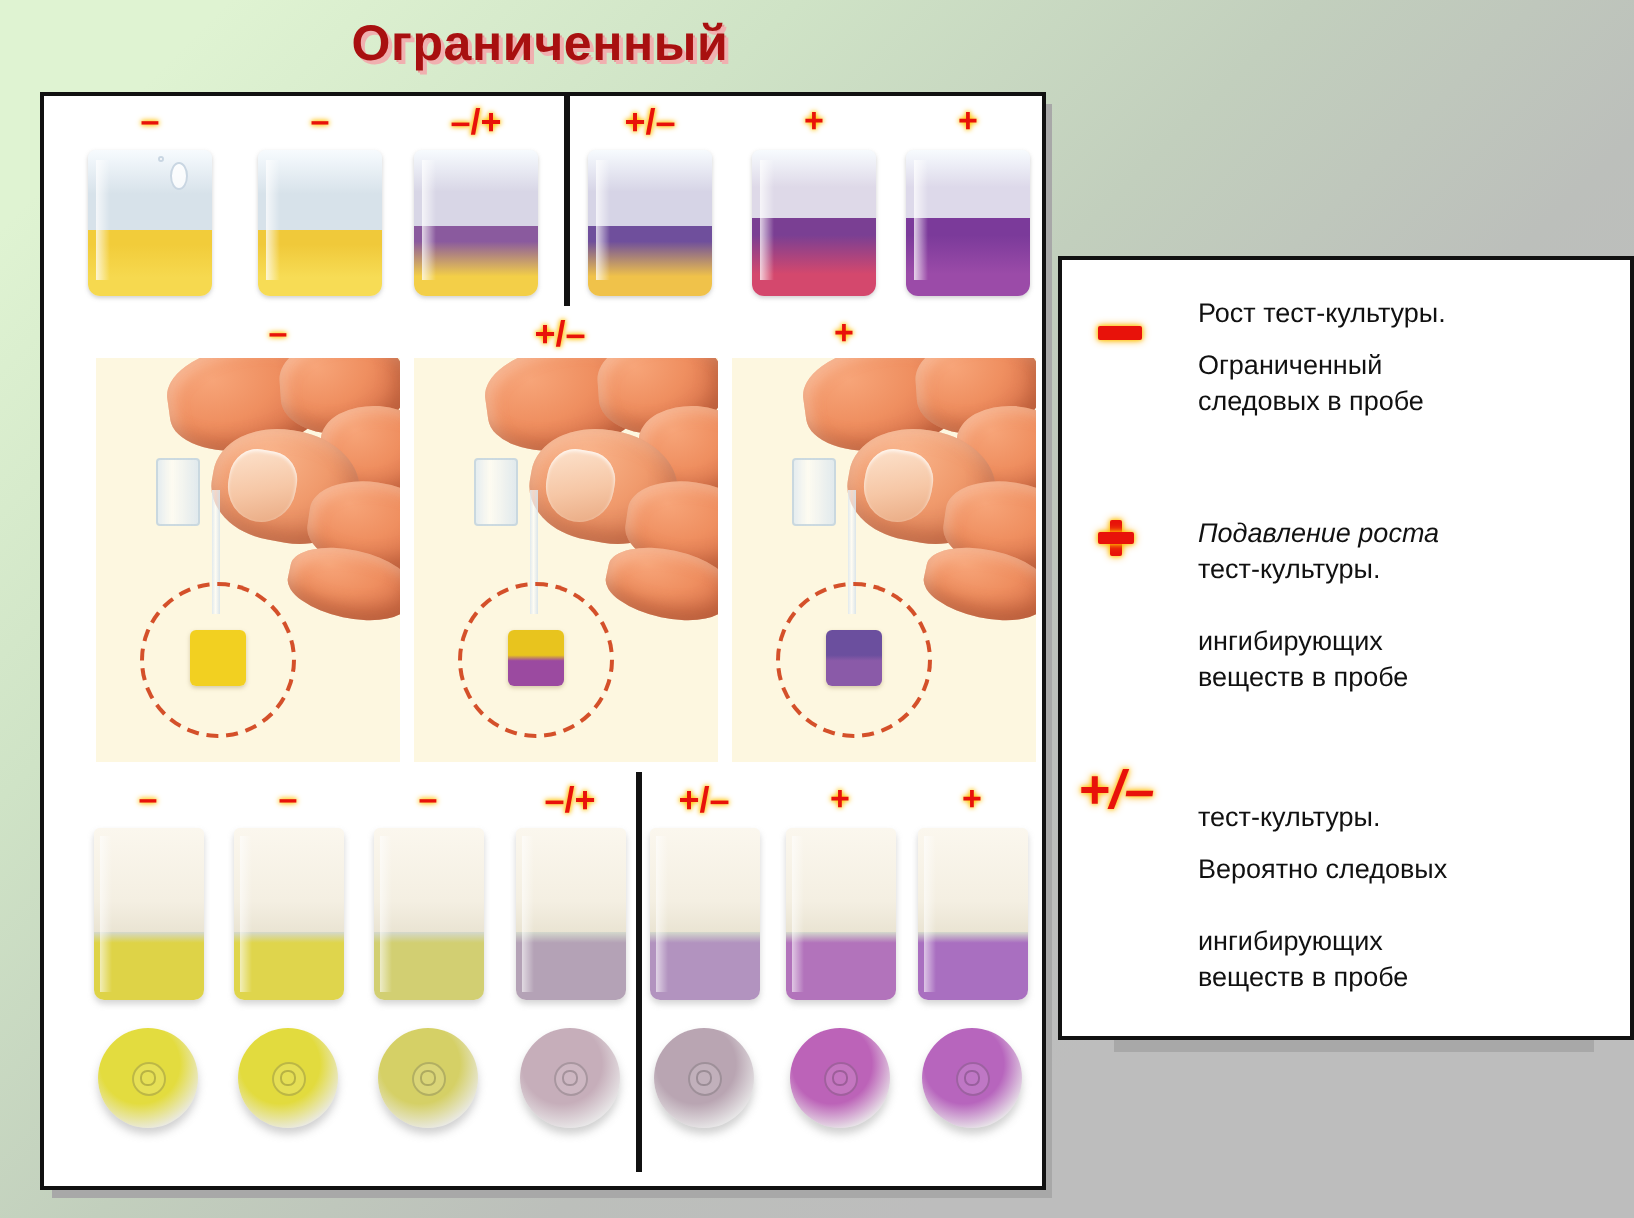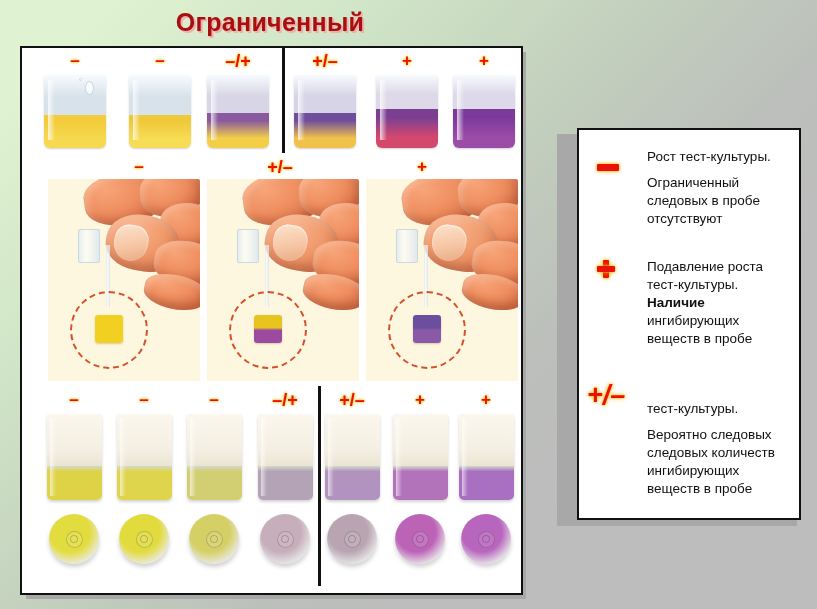--- a/index.html
+++ b/index.html
@@ -130,21 +130,21 @@
     display:block; width:48%; height:48%; border-radius:50%;
     border:1px solid rgba(0,0,0,.2);
   }
 
   
   #legend-shadow {
     position:absolute; left:557px; top:134px; width:240px; height:392px;
     background:#a8a8a8;
   }
   #legend {
-    position:absolute; left:577px; top:128px; width:224px; height:392px;
+    position:absolute; left:529px; top:128px; width:288px; height:392px;
     background:#fff; border:2px solid #111;
   }
   .leg-icon {
     position:absolute; left:18px;
     color:#e8120a; font-weight:bold;
     text-shadow:0 0 2px #ffd000, 0 0 4px #ffa800;
     line-height:1;
   }
   .leg-text {
     position:absolute; left:68px; right:8px;
@@ -351,26 +351,23 @@
     </div>
 
 </div>
 
 <div id="legend-shadow"></div>
 <div id="legend">
     <div class="leg-icon" style="top: 28px;"><span class="minus-glyph"></span></div>
     <div class="leg-text" style="top: 18px;">Рост тест-культуры.</div>
     <div class="leg-text" style="top: 44px;">Ограниченный</div>
     <div class="leg-text" style="top: 62px;">следовых в пробе</div>
-    <div class="leg-text" style="top: 80px;">отсутствуют</div>
     <div class="leg-icon" style="top: 130px;"><span class="plus-glyph"></span></div>
-    <div class="leg-text" style="top: 128px;">Подавление роста</div>
+    <div class="leg-text" style="top: 128px; font-style: italic;">Подавление роста</div>
     <div class="leg-text" style="top: 146px;">тест-культуры.</div>
-    <div class="leg-text" style="top: 164px; font-weight: bold;">Наличие</div>
     <div class="leg-text" style="top: 182px;">ингибирующих</div>
     <div class="leg-text" style="top: 200px;">веществ в пробе</div>
     <div class="leg-icon" style="top: 252px; font-size: 27px; left: 8px; font-style: italic;">+/–</div>
     <div class="leg-text" style="top: 270px;">тест-культуры.</div>
     <div class="leg-text" style="top: 296px;">Вероятно следовых</div>
-    <div class="leg-text" style="top: 314px;">следовых количеств</div>
     <div class="leg-text" style="top: 332px;">ингибирующих</div>
     <div class="leg-text" style="top: 350px;">веществ в пробе</div>
   </div>
 
 </body></html>

